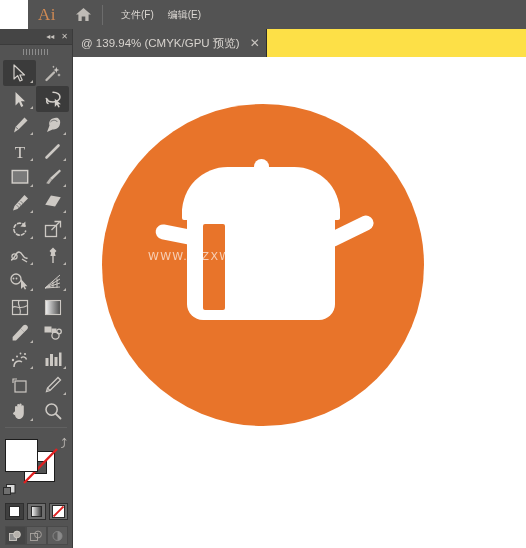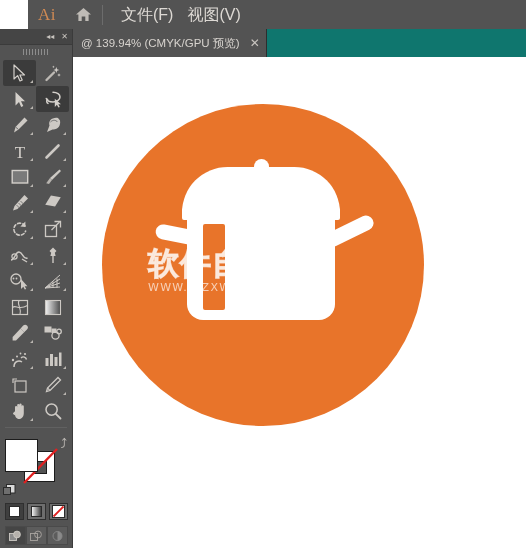--- a/index.html
+++ b/index.html
@@ -52,33 +52,33 @@
     margin: 0 5px 0 2px;
   }
   .menu-items {
     display: flex;
     align-items: center;
     height: 29px;
     margin-left: 6px;
   }
   .menu-item {
     color: #ddd9d4;
-    font-size: 16px;
+    font-size: 10px;
     padding: 0 7px;
     line-height: 29px;
     white-space: nowrap;
     cursor: default;
   }
 
   
   .tabbar {
     position: absolute;
     left: 0; top: 29px;
     width: 526px; height: 28px;
-    background: #0f766e;
+    background: #fde047;
     border-bottom: 1px solid #2d2d2d;
   }
   .doc-tab {
     position: absolute;
     left: 73px; top: 0;
     height: 28px;
     background: #535353;
     display: flex;
     align-items: center;
     padding: 0 6px 0 8px;
@@ -371,21 +371,21 @@
   <div class="menubar">
     <div class="ai-logo">Ai</div>
     <div class="home-btn">
       <svg width="17" height="15" viewBox="0 0 17 15" aria-hidden="true">
         <path d="M8.5 1 L16 7.6 L13.6 7.6 L13.6 14 L10.3 14 L10.3 9.6 L6.7 9.6 L6.7 14 L3.4 14 L3.4 7.6 L1 7.6 Z" fill="#bfbbb6"></path>
       </svg>
     </div>
     <div class="vdiv"></div>
     <div class="menu-items">
       <div class="menu-item">文件(F)</div>
-      <div class="menu-item">视图(V)</div>
+      <div class="menu-item">编辑(E)</div>
     </div>
   </div>
 
   <div class="tabbar">
     <div class="doc-tab">
       <span class="tab-label">@ 139.94% (CMYK/GPU 预览)</span>
       <span class="tab-close">✕</span>
     </div>
   </div>
 
@@ -394,21 +394,20 @@
       <div class="circle"></div>
       <div class="handle-left"></div>
       <div class="handle-right"></div>
       <div class="pot-body"></div>
       <div class="pot-notch"></div>
       <div class="pot-rim"></div>
       <div class="pot-lid"></div>
       <div class="pot-knob"></div>
 
       <div class="watermark">
-        <div class="wm-cn">软件自学网</div>
         <div class="wm-en">WWW.RJZXW.COM</div>
       </div>
     </div>
   </div>
 
   <div class="toolpanel">
 
     <div class="tp-header">
       <span class="tp-btn">◂◂</span>
       <span class="tp-btn">✕</span>

